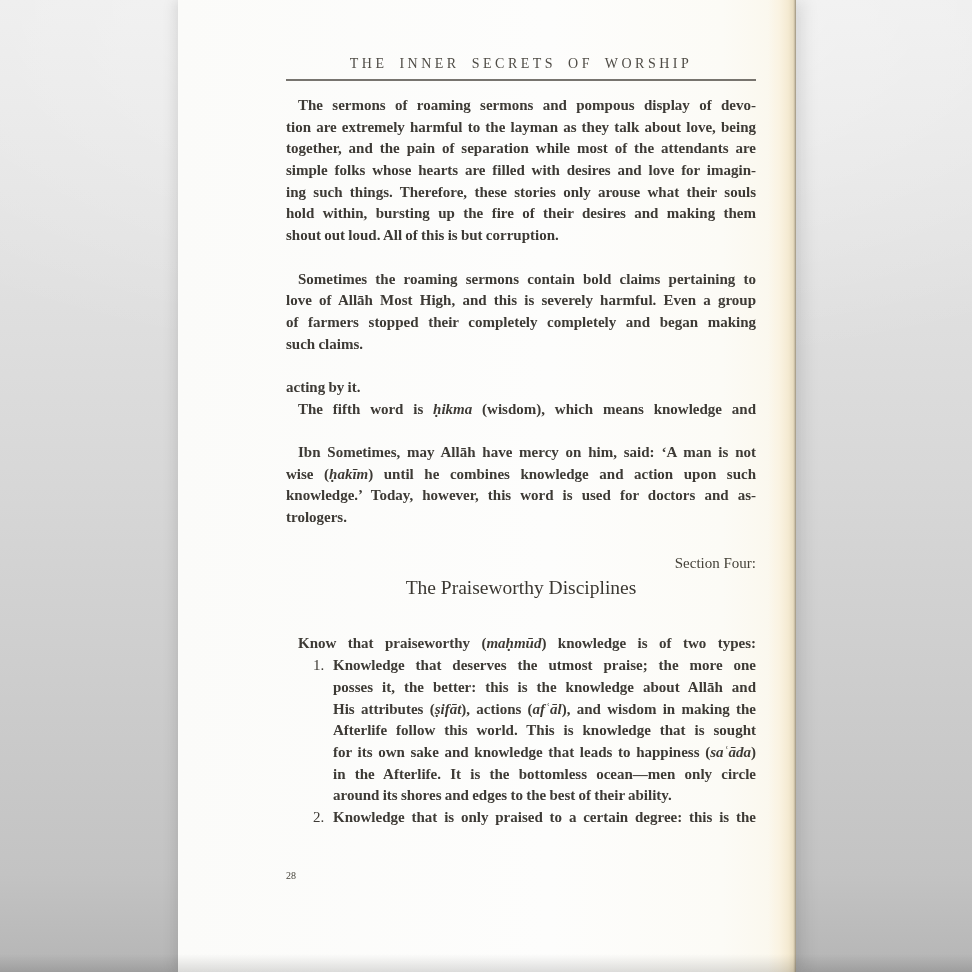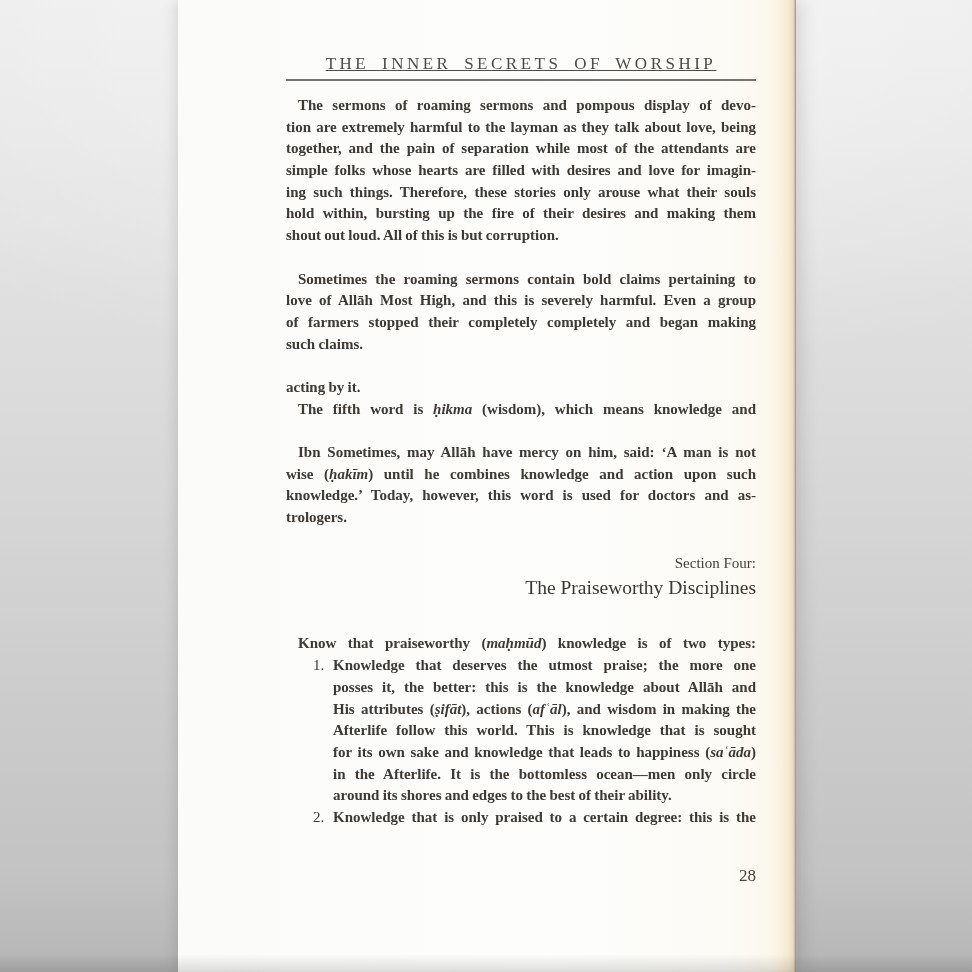--- a/index.html
+++ b/index.html
@@ -57,27 +57,26 @@
     left: 108px;
     top: 0;
     width: 470px;
     color: #3d3a35;
     font-size: 15px;
     line-height: 21.7px;
   }
   .running-header {
     margin-top: 56px;
     text-align: center;
-    font-size: 17px;
+    font-size: 14px;
     line-height: 15px;
     letter-spacing: 3.5px;
     word-spacing: 5px;
     color: #4f4c46;
     white-space: nowrap;
-    text-decoration: underline;
   }
   .header-rule {
     margin-top: 8px;
     height: 2px;
     background: rgba(95, 92, 86, 0.85);
   }
   .body-text {
     margin-top: 14px;
   }
   .para {
@@ -97,21 +96,21 @@
   .line.last {
     text-align-last: auto;
   }
   .section-kicker {
     margin-top: 24px;
     text-align: right;
     color: #454239;
   }
   .section-title {
     margin-top: 1px;
-    text-align: right;
+    text-align: center;
     font-size: 19.5px;
     line-height: 26px;
     color: #3b3832;
   }
   .intro-line {
     margin-top: 32px;
   }
   .numbered-list {
     list-style: none;
     margin: 0;
@@ -123,22 +122,22 @@
   }
   .list-marker {
     position: absolute;
     left: 27px;
     top: 0;
     width: 18px;
     line-height: 21.7px;
   }
   .page-number {
     margin-top: 36px;
-    text-align: right;
-    font-size: 17px;
+    text-align: left;
+    font-size: 10px;
     color: #454239;
   }
   i {
     font-style: italic;
   }
 </style>
 </head>
 <body>
 
 <div class="photo">

